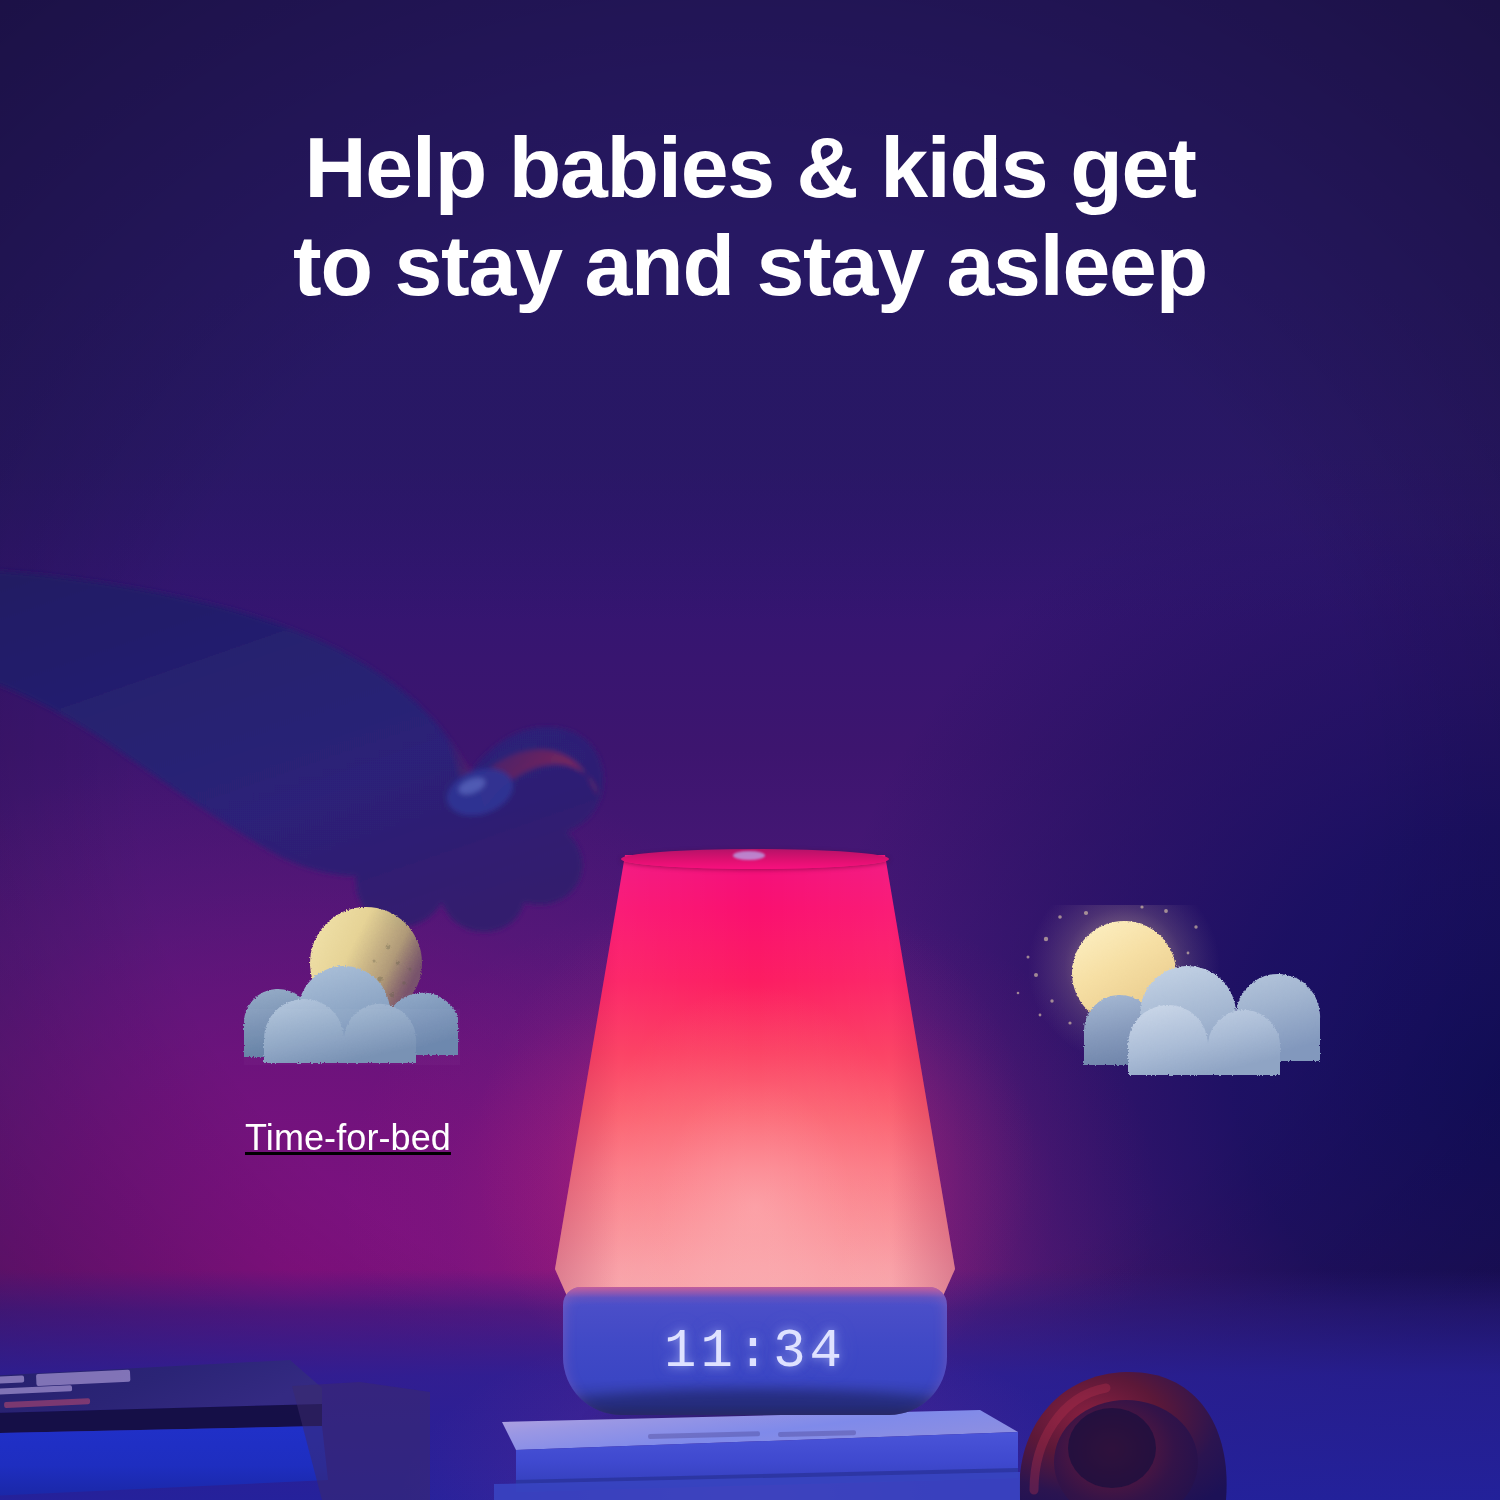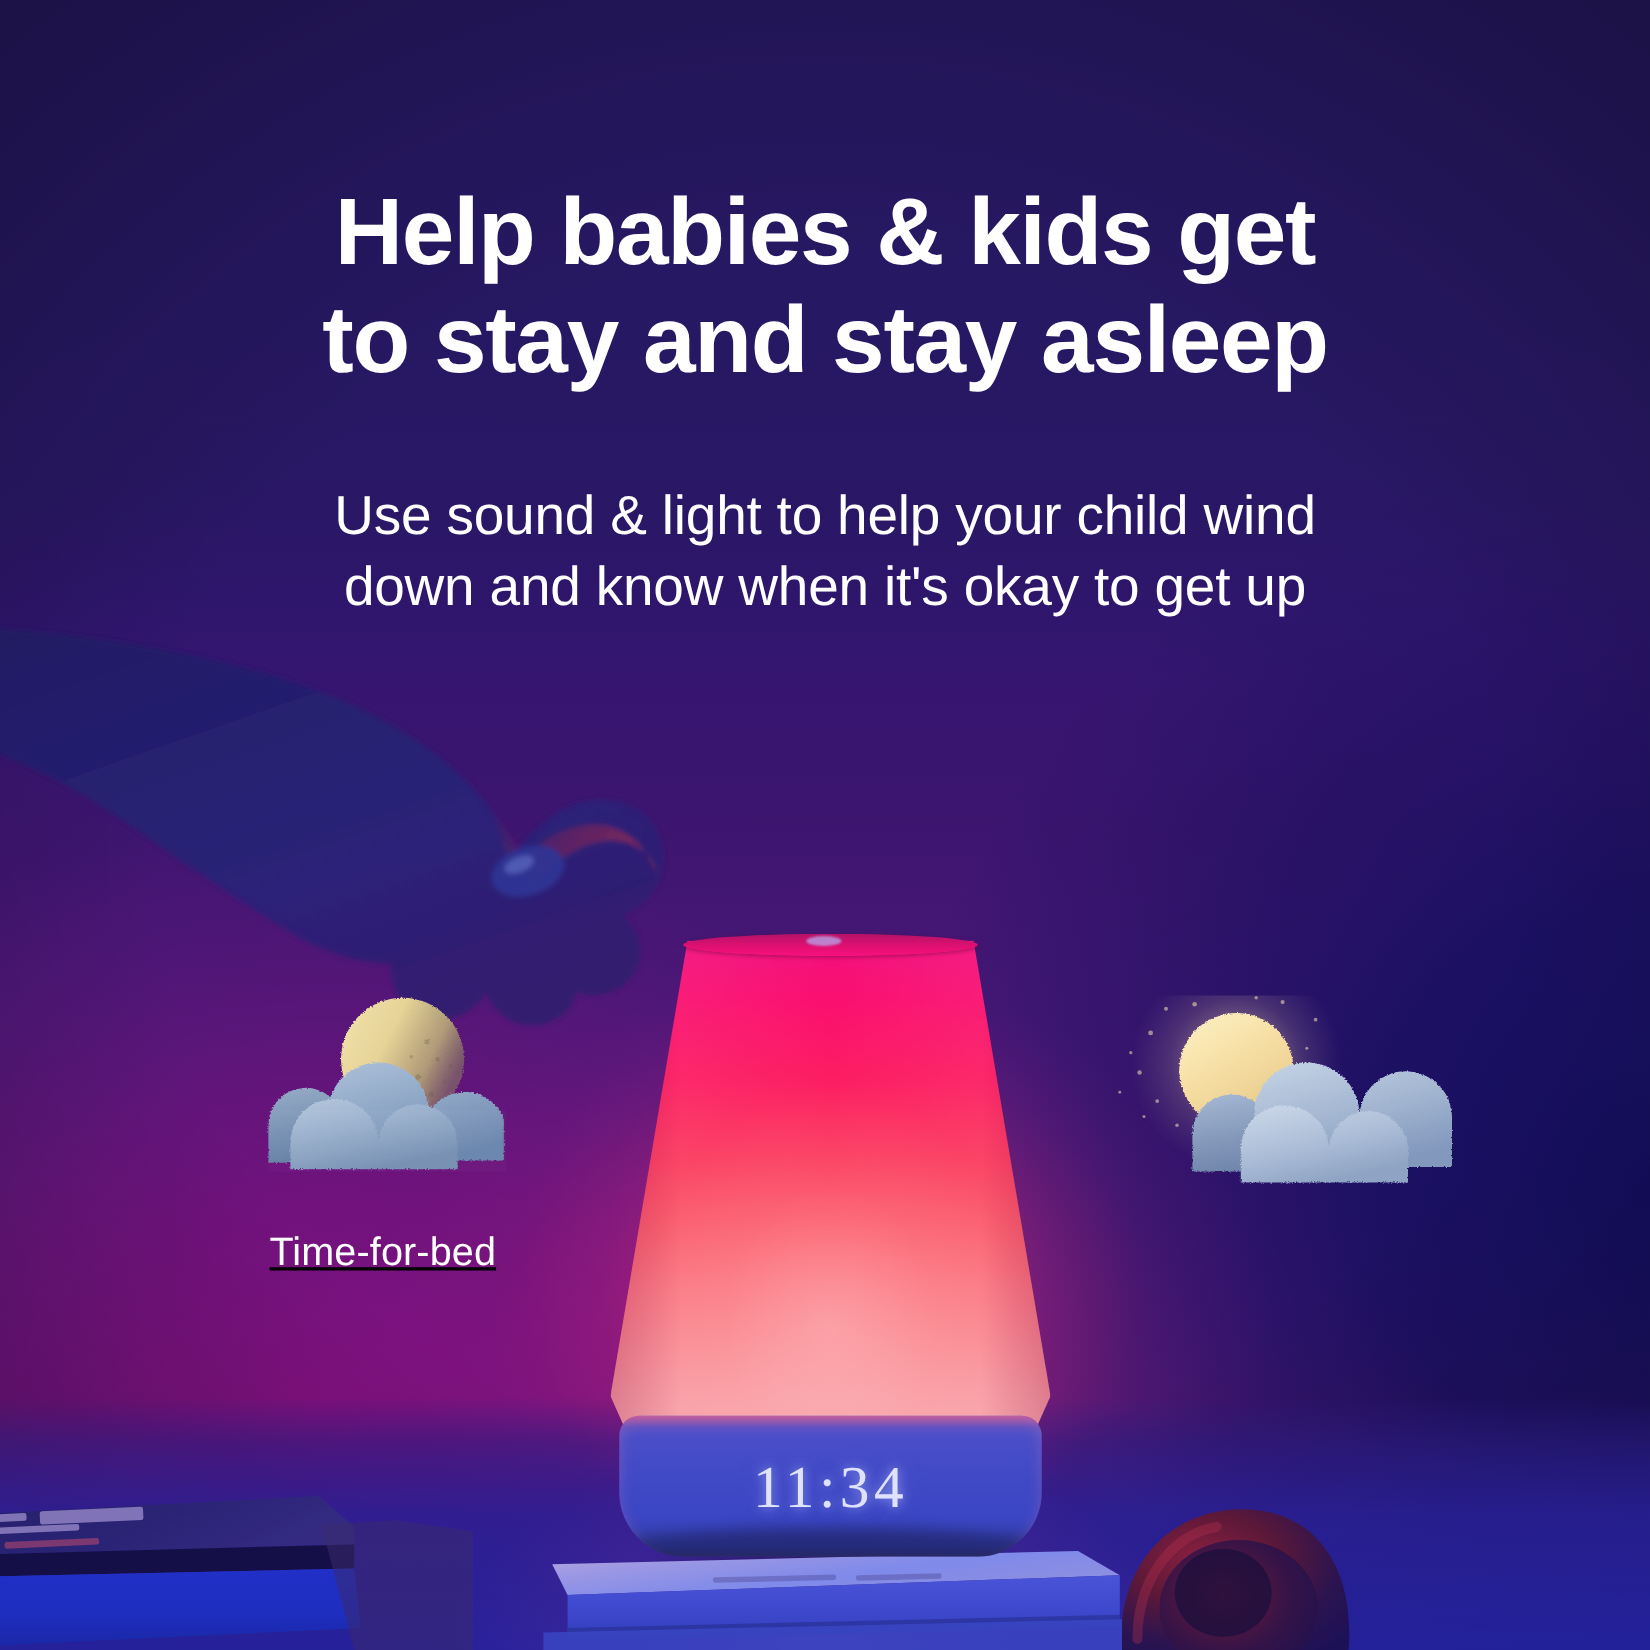--- a/index.html
+++ b/index.html
@@ -60,21 +60,20 @@
     position:absolute; left:0; right:0; top:118px;
     text-align:center; z-index:40;
   }
   .headline{
     color:#ffffff;
     font-size:86px;
     line-height:1.14;
     font-weight:700;
     letter-spacing:-1.2px;
     padding:0 120px;
-    margin-top:44px;
   }
   .subhead{
     color:#ffffff;
     font-size:50px;
     line-height:1.30;
     font-weight:400;
     letter-spacing:-0.2px;
     margin-top:78px;
     padding:0 120px;
   }
@@ -194,21 +193,21 @@
     content:"";
     position:absolute; left:-6%; right:-6%; bottom:-18px; height:44px;
     border-radius:50%;
     background:rgba(20,22,70,0.45);
     filter:blur(6px);
   }
   .clock{
     position:absolute; left:0; right:0; top:34px;
     text-align:center;
     color:#dfe2ff;
-    font-family:Liberation Serif, serif;
+    font-family:Liberation Mono, monospace;
     font-size:54px;
     letter-spacing:4px;
     font-weight:400;
     text-shadow:0 0 10px rgba(200,210,255,0.55), 0 0 22px rgba(160,175,255,0.30);
     z-index:3;
   }
 
   
   .lamp-shadow{
     position:absolute; left:540px; top:1398px; width:430px; height:44px; z-index:21;
@@ -274,24 +273,20 @@
         <ellipse cx="592" cy="226" rx="14" ry="7" transform="rotate(-22 592 226)" fill="#7b8bdd" opacity="0.45"></ellipse>
       </g>
     </svg>
   </div>
 
   <div class="copy">
     <div class="headline">
       <div>Help babies &amp; kids get</div>
       <div>to stay and stay asleep</div>
     </div>
-    <div class="subhead">
-      <div>Use sound &amp; light to help your child wind</div>
-      <div>down and know when it's okay to get up</div>
-    </div>
   </div>
 
   <div class="surface"></div>
   <div class="surface-glow"></div>
 
   <div class="books-left">
     <svg viewBox="0 0 470 170" width="470" height="170" xmlns="http://www.w3.org/2000/svg">
       <defs>
         <linearGradient id="bkTop" x1="0" y1="0" x2="1" y2="0.3">
           <stop offset="0%" stop-color="#241f6b"></stop>

